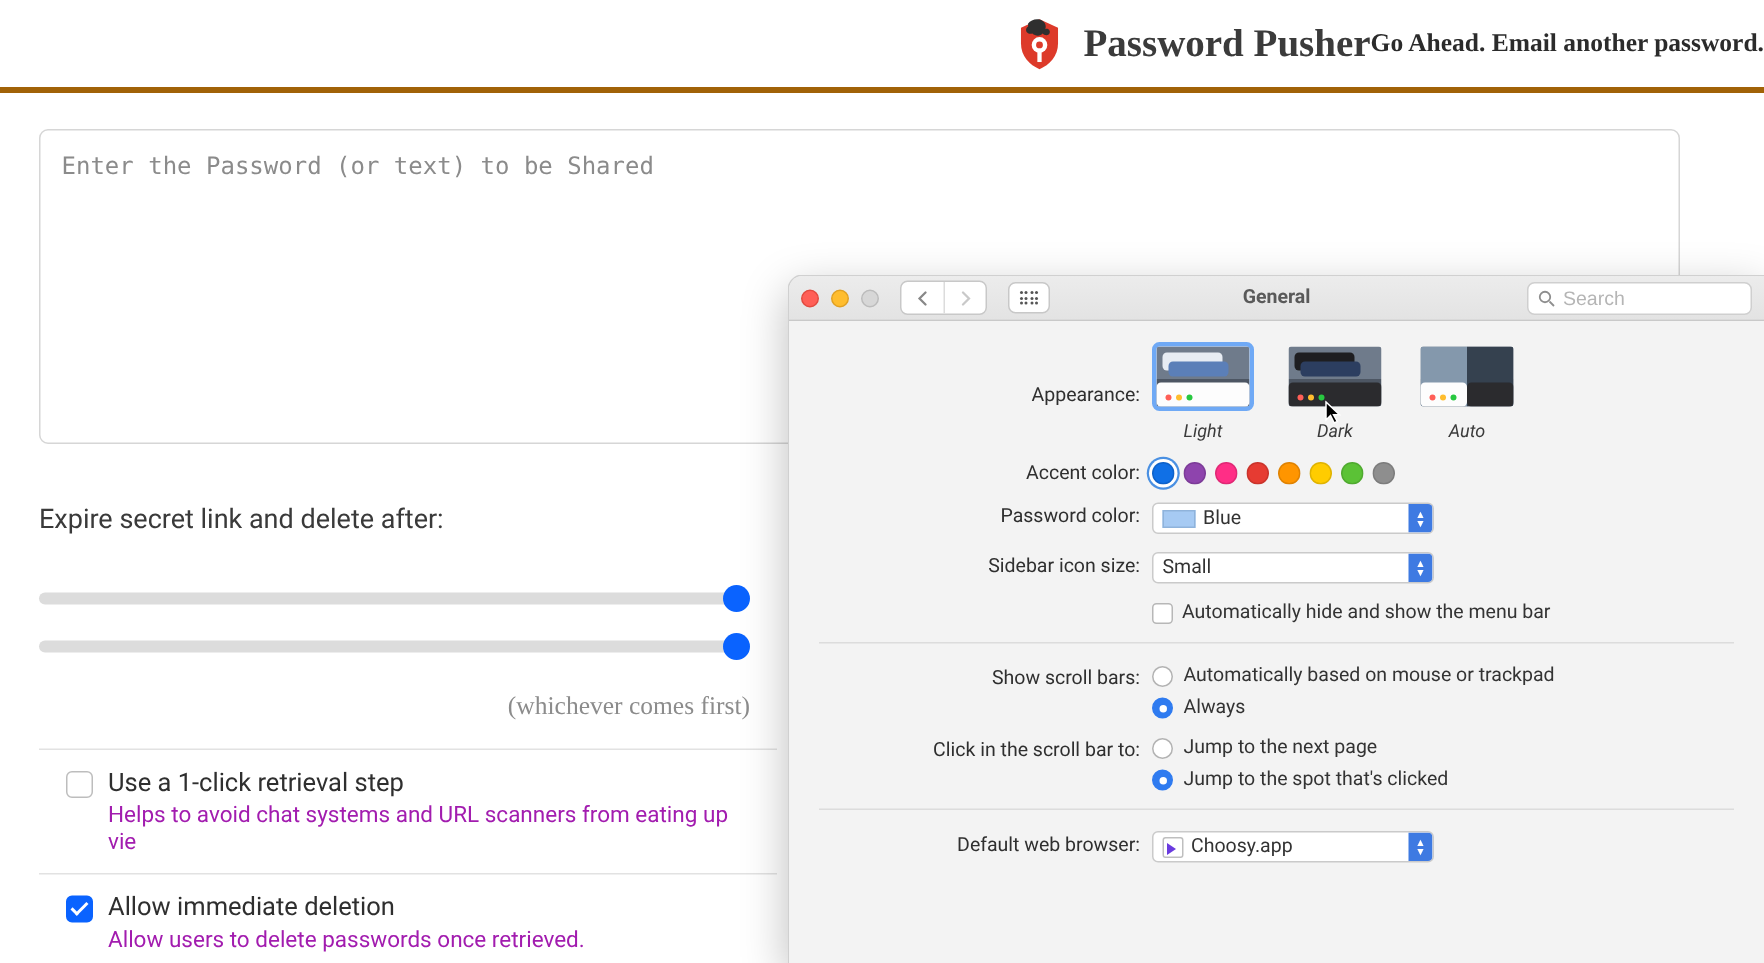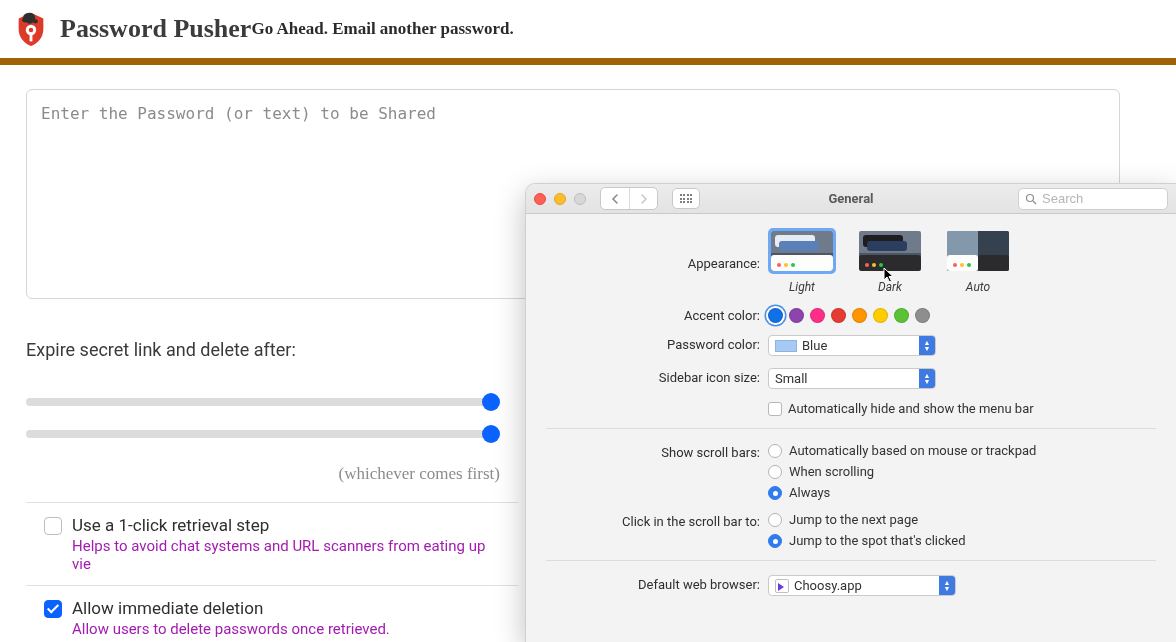--- a/index.html
+++ b/index.html
@@ -10,23 +10,23 @@
     height: 642px;
     overflow: hidden;
     position: relative;
     color: #333;
   }
 
   
   .pp-header {
     display: flex;
     align-items: center;
-    justify-content: flex-start;
+    justify-content: flex-end;
     padding: 10px 0 10px 12px;
-    border-bottom: 7px solid #a16207;
+    border-bottom: 4px solid #a16207;
   }
   .pp-brand {
     display: flex;
     align-items: center;
     gap: 10px;
   }
   .pp-logo {
     width: 38px;
     height: 38px;
   }
@@ -306,21 +306,21 @@
   
   .accent-dots { display: flex; gap: 6px; padding-top: 2px; }
   .accent-dots span {
     width: 15px; height: 15px; border-radius: 50%;
     border: 1px solid rgba(0,0,0,0.12);
   }
   .accent-dots span.sel { box-shadow: 0 0 0 2px #fff, 0 0 0 3.5px #4a90e2; }
 
   .mac-select-wrap {
     display: flex;
-    width: 168px;
+    width: 188px;
     height: 21px;
     background: #fff;
     border: 1px solid #cacaca;
     border-radius: 4px;
     overflow: hidden;
     align-items: center;
   }
   .mac-select-text {
     flex: 1;
     padding: 0 6px;
@@ -636,24 +636,20 @@
     <hr class="hr">
 
     <div class="row">
       <div class="row-label">Show scroll bars:</div>
       <div class="row-val radio-col">
         <label class="mac-radio">
             <span class="mac-radio-dot"></span>
             <span>Automatically based on mouse or trackpad</span>
           </label>
         <label class="mac-radio">
-            <span class="mac-radio-dot"></span>
-            <span>When scrolling</span>
-          </label>
-        <label class="mac-radio">
             <span class="mac-radio-dot sel"></span>
             <span>Always</span>
           </label>
       </div>
     </div>
 
     <div class="row">
       <div class="row-label">Click in the scroll bar to:</div>
       <div class="row-val radio-col">
         <label class="mac-radio">

